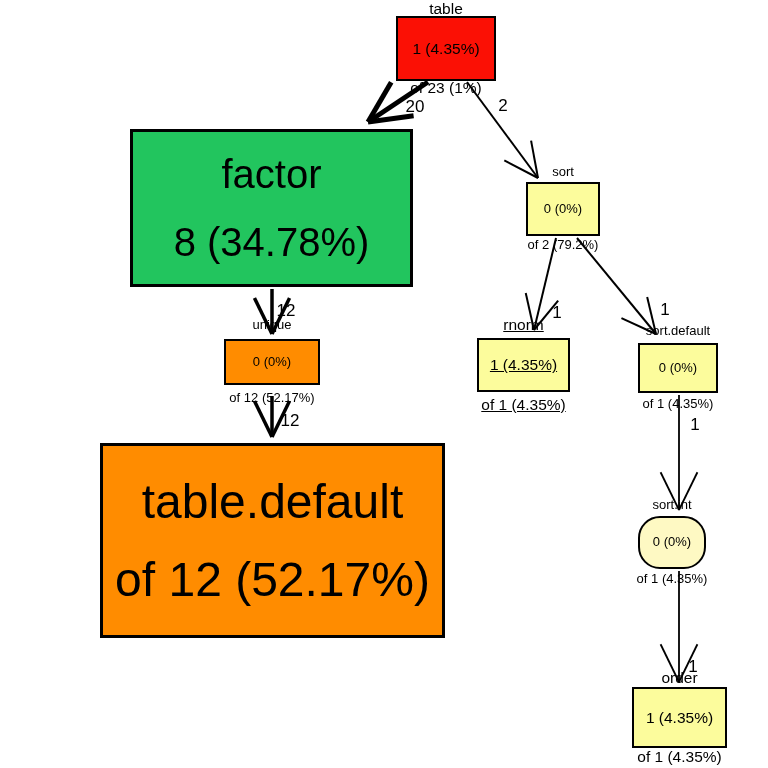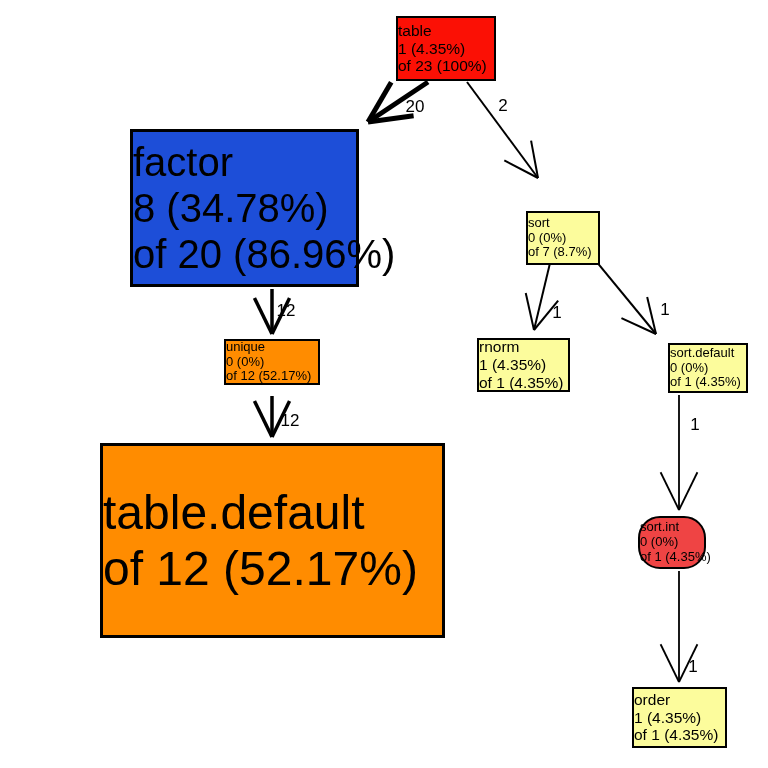--- a/index.html
+++ b/index.html
@@ -29,25 +29,26 @@
     text-anchor: middle;
     dominant-baseline: central;
   }
   .node {
     position: absolute;
     box-sizing: border-box;
     border-style: solid;
     border-color: #000000;
     display: flex;
     flex-direction: column;
-    align-items: flex-start;
+    align-items: center;
     justify-content: center;
     text-align: center;
     color: #000000;
     line-height: 1.15;
+    gap: 22px;
   }
   .node-line {
     white-space: nowrap;
   }
 </style>
 </head>
 <body>
 
 <div class="canvas">
   <svg id="edge-svg" width="768" height="768" viewBox="0 0 768 768" xmlns="http://www.w3.org/2000/svg">
@@ -97,52 +98,51 @@
         <line x1="679" y1="571" x2="679" y2="682" stroke="#000000" stroke-width="1.8"></line>
         <line x1="679" y1="682" x2="697.4115881651412" y2="644.250650055435" stroke="#000000" stroke-width="1.8"></line>
         <line x1="679" y1="682" x2="660.5884118348588" y2="644.250650055435" stroke="#000000" stroke-width="1.8"></line>
         <text x="693" y="666" class="edge-label">1</text>
       </g>
     </svg>
   <div id="nodes-layer">
       <div class="node" style="left: 396px; top: 16px; width: 100px; height: 65px; background: rgb(251, 16, 5); border-width: 2px; font-size: 15.5px;">
         <div class="node-line">table</div>
         <div class="node-line">1 (4.35%)</div>
-        <div class="node-line">of 23 (100%)</div>
+        <div class="node-line">of 23 (1%)</div>
       </div>
-      <div class="node" style="left: 130px; top: 129px; width: 229px; height: 158px; background: #1d4ed8; border-width: 3px; font-size: 40px;">
+      <div class="node" style="left: 130px; top: 129px; width: 283px; height: 158px; background: #22c55e; border-width: 3px; font-size: 40px;">
         <div class="node-line">factor</div>
         <div class="node-line">8 (34.78%)</div>
-        <div class="node-line">of 20 (86.96%)</div>
       </div>
-      <div class="node" style="left: 526px; top: 182px; width: 74px; height: 54px; background: rgb(252, 252, 156); border-width: 2px; font-size: 13px; margin-top: 29px;">
+      <div class="node" style="left: 526px; top: 182px; width: 74px; height: 54px; background: rgb(252, 252, 156); border-width: 2px; font-size: 13px;">
         <div class="node-line">sort</div>
         <div class="node-line">0 (0%)</div>
-        <div class="node-line">of 7 (8.7%)</div>
+        <div class="node-line">of 2 (79.2%)</div>
       </div>
       <div class="node" style="left: 224px; top: 339px; width: 96px; height: 46px; background: rgb(255, 140, 0); border-width: 2px; font-size: 13px;">
         <div class="node-line">unique</div>
         <div class="node-line">0 (0%)</div>
         <div class="node-line">of 12 (52.17%)</div>
       </div>
-      <div class="node" style="left: 477px; top: 338px; width: 93px; height: 54px; background: rgb(252, 252, 156); border-width: 2px; font-size: 15.5px;">
+      <div class="node" style="left: 477px; top: 338px; width: 93px; height: 54px; background: rgb(252, 252, 156); border-width: 2px; font-size: 15.5px; text-decoration: underline;">
         <div class="node-line">rnorm</div>
         <div class="node-line">1 (4.35%)</div>
         <div class="node-line">of 1 (4.35%)</div>
       </div>
-      <div class="node" style="left: 668px; top: 343px; width: 80px; height: 50px; background: rgb(252, 252, 156); border-width: 2px; font-size: 13px;">
+      <div class="node" style="left: 638px; top: 343px; width: 80px; height: 50px; background: rgb(252, 252, 156); border-width: 2px; font-size: 13px;">
         <div class="node-line">sort.default</div>
         <div class="node-line">0 (0%)</div>
         <div class="node-line">of 1 (4.35%)</div>
       </div>
       <div class="node" style="left: 100px; top: 443px; width: 345px; height: 195px; background: rgb(255, 140, 0); border-width: 3px; font-size: 48px;">
         <div class="node-line">table.default</div>
         <div class="node-line">of 12 (52.17%)</div>
       </div>
-      <div class="node" style="left: 638px; top: 516px; width: 68px; height: 53px; background: #ef4444; border-width: 2px; font-size: 13px; border-radius: 22px;">
+      <div class="node" style="left: 638px; top: 516px; width: 68px; height: 53px; background: #fef9c3; border-width: 2px; font-size: 13px; border-radius: 22px;">
         <div class="node-line">sort.int</div>
         <div class="node-line">0 (0%)</div>
         <div class="node-line">of 1 (4.35%)</div>
       </div>
       <div class="node" style="left: 632px; top: 687px; width: 95px; height: 61px; background: rgb(252, 252, 156); border-width: 2px; font-size: 15.5px;">
         <div class="node-line">order</div>
         <div class="node-line">1 (4.35%)</div>
         <div class="node-line">of 1 (4.35%)</div>
       </div>
     </div>

